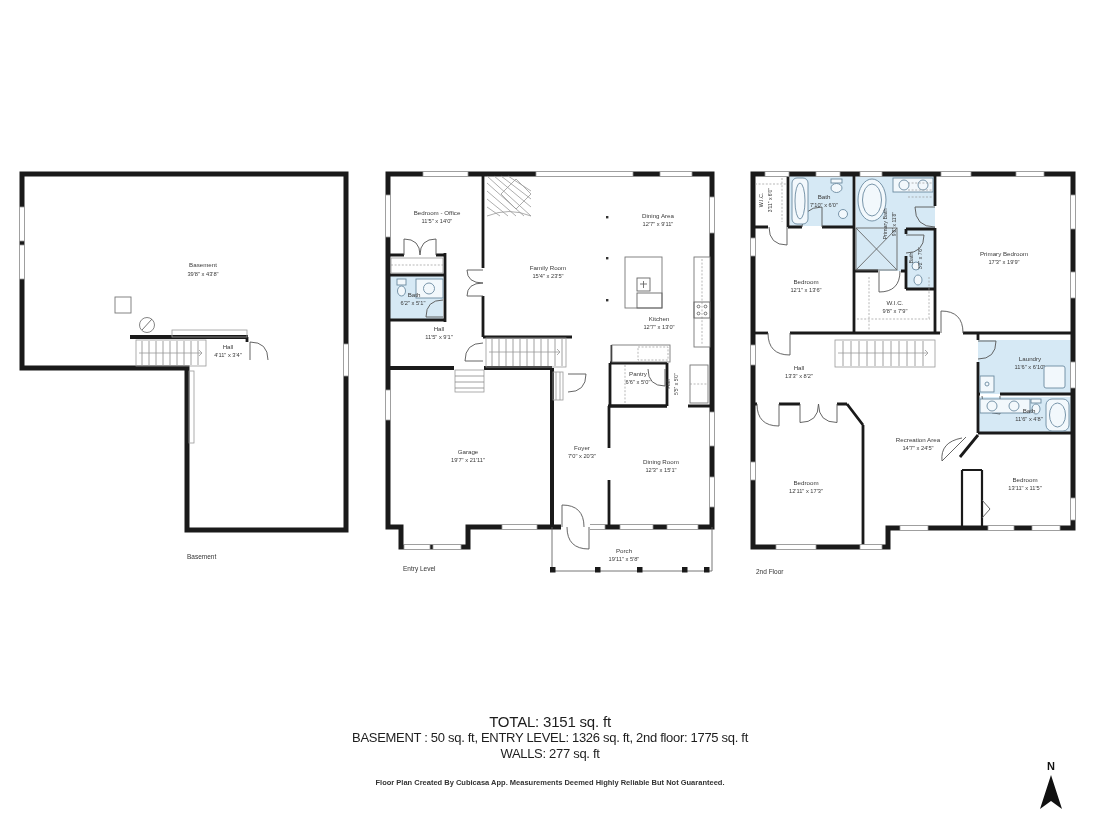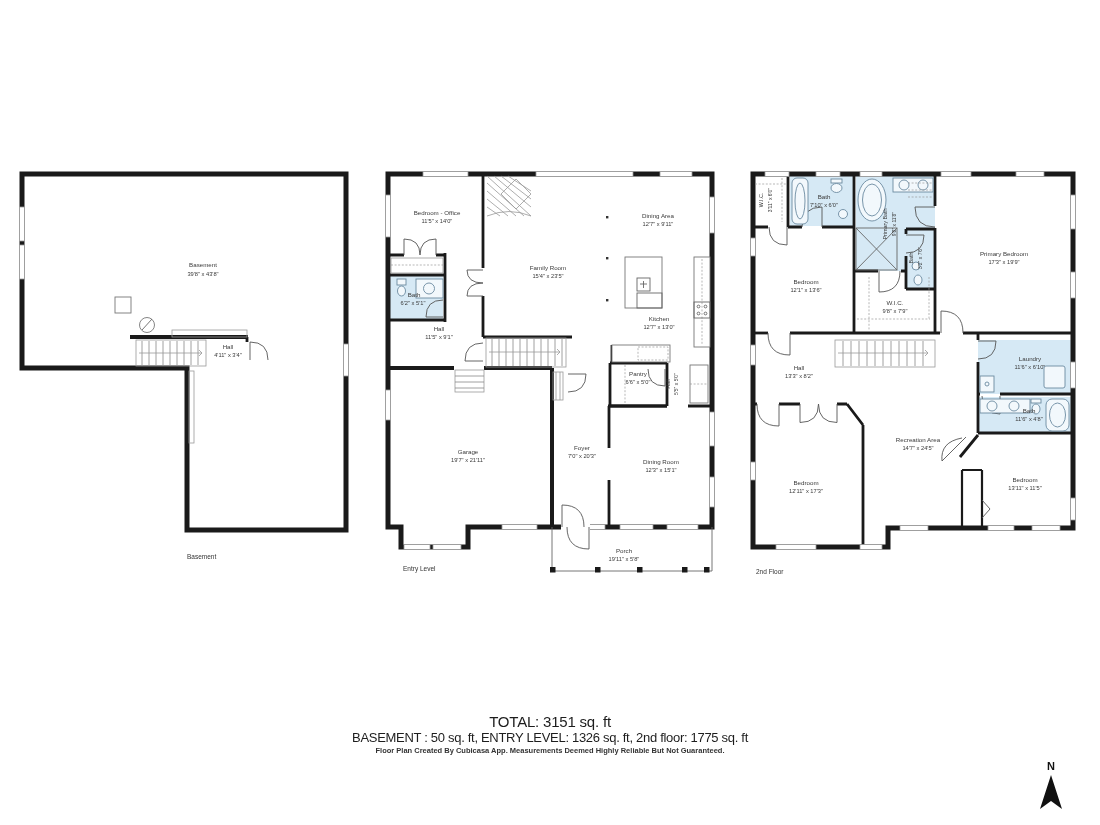--- a/index.html
+++ b/index.html
@@ -24,21 +24,21 @@
   .post{fill:#1a1a1a;}
   .dot{fill:#333;}
   text.room{font-size:6.2px;fill:#3a3a3a;text-anchor:middle;}
   text.dims{font-size:5.7px;fill:#3a3a3a;text-anchor:middle;}
   text.vroom{font-size:5.4px;fill:#3a3a3a;text-anchor:middle;}
   text.vdims{font-size:5px;fill:#3a3a3a;text-anchor:middle;}
   text.floorlabel{font-size:6.5px;fill:#333;text-anchor:start;}
   .summary{position:absolute;left:0;top:714px;width:1100px;text-align:center;color:#1d1d1d;}
   .summary .total{font-size:15px;font-weight:normal;letter-spacing:-0.2px;line-height:16px;}
   .summary .line{font-size:13px;letter-spacing:-0.3px;line-height:16px;}
-  .summary .credit{font-size:7.5px;font-weight:600;color:#333;letter-spacing:0;}
+  .summary .credit{font-size:7.5px;font-weight:600;color:#333;margin-top:16px;letter-spacing:0;}
   .compass{position:absolute;left:1028px;top:756px;width:46px;height:60px;}
   .compass text{font-size:11px;fill:#111;text-anchor:middle;font-weight:bold;}
 </style>
 </head>
 <body>
 
 <svg style="left:10px;top:162px;width:340px;height:403px" viewBox="10 162 340 403">
   <g>
     <path class="wall w5" d="M22,174 H346 V530 H187 V368 H22 Z"></path>
     <path class="wall w4" d="M130,337 H248"></path>
@@ -332,19 +332,20 @@
     <text class="dims" x="806" y="493">12'11" x 17'3"</text>
     <text class="room" x="1025" y="482">Bedroom</text>
     <text class="dims" x="1025" y="490">13'11" x 11'5"</text>
   </g>
   <text class="floorlabel" x="756" y="574">2nd Floor</text>
 </svg>
 
 <div class="summary">
   <div class="total">TOTAL: 3151 sq. ft</div>
   <div class="line">BASEMENT : 50 sq. ft, ENTRY LEVEL: 1326 sq. ft, 2nd floor: 1775 sq. ft</div>
+  <div class="line">WALLS: 277 sq. ft</div>
   <div class="credit">Floor Plan Created By Cubicasa App. Measurements Deemed Highly Reliable But Not Guaranteed.</div>
 </div>
 
 <svg class="compass" viewBox="0 0 46 60">
   <text x="23" y="14">N</text>
   <polygon points="23,19 34,53 23,45 12,53" fill="#111"></polygon>
 </svg>
 
 </body></html>

